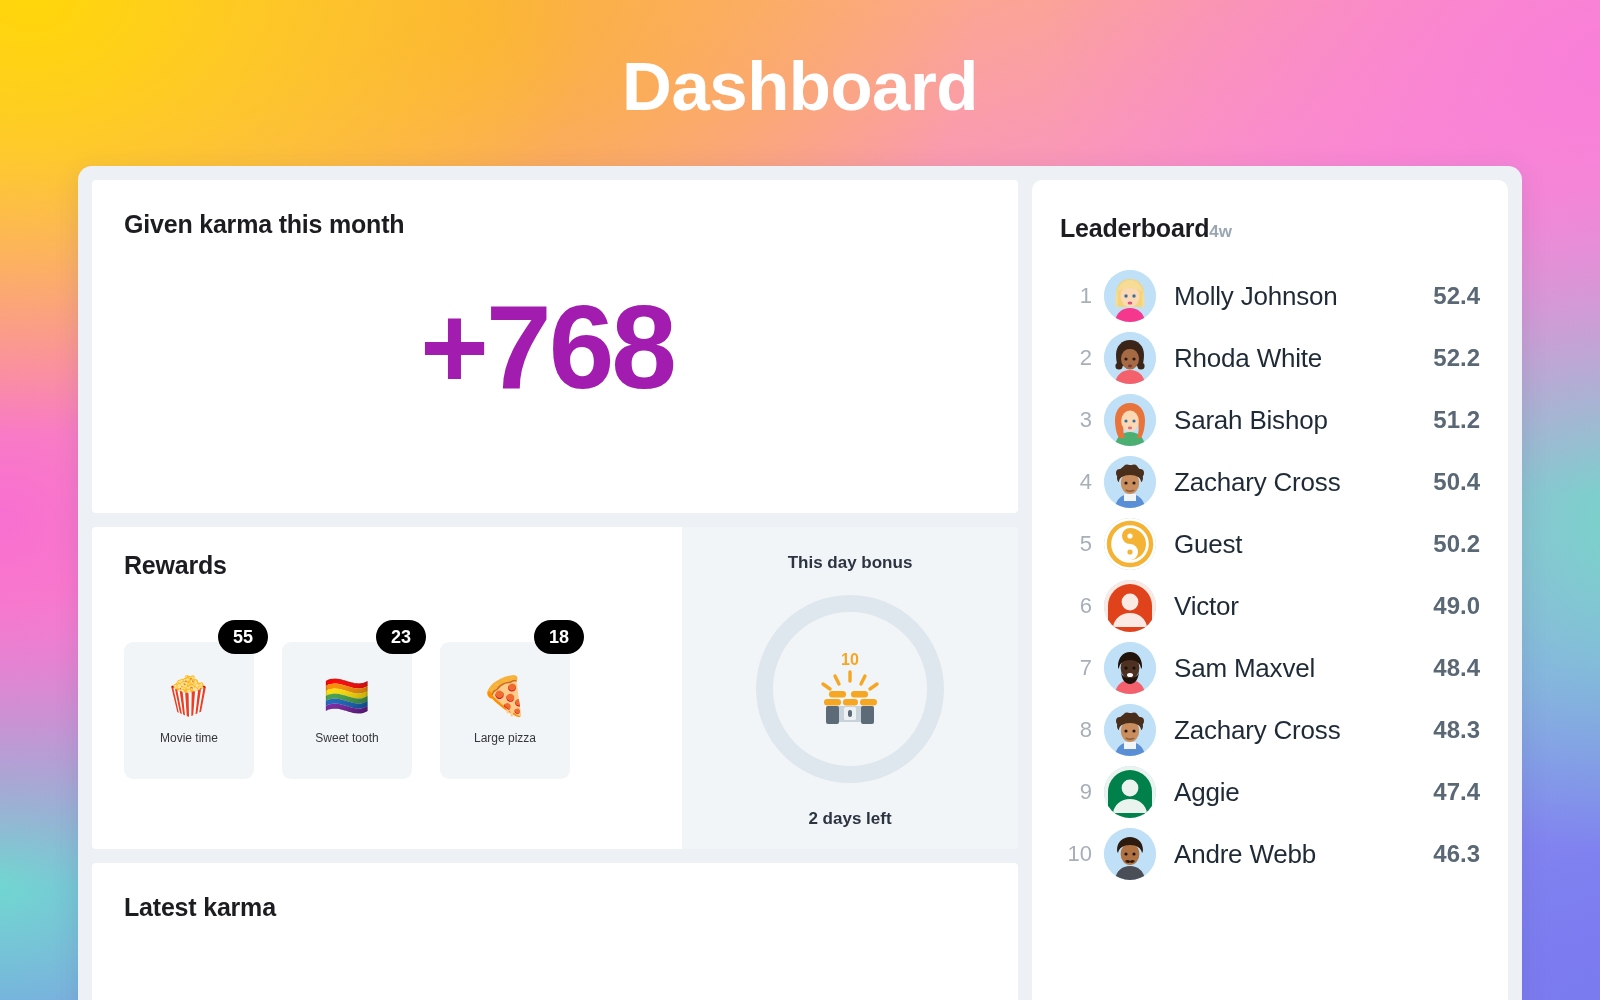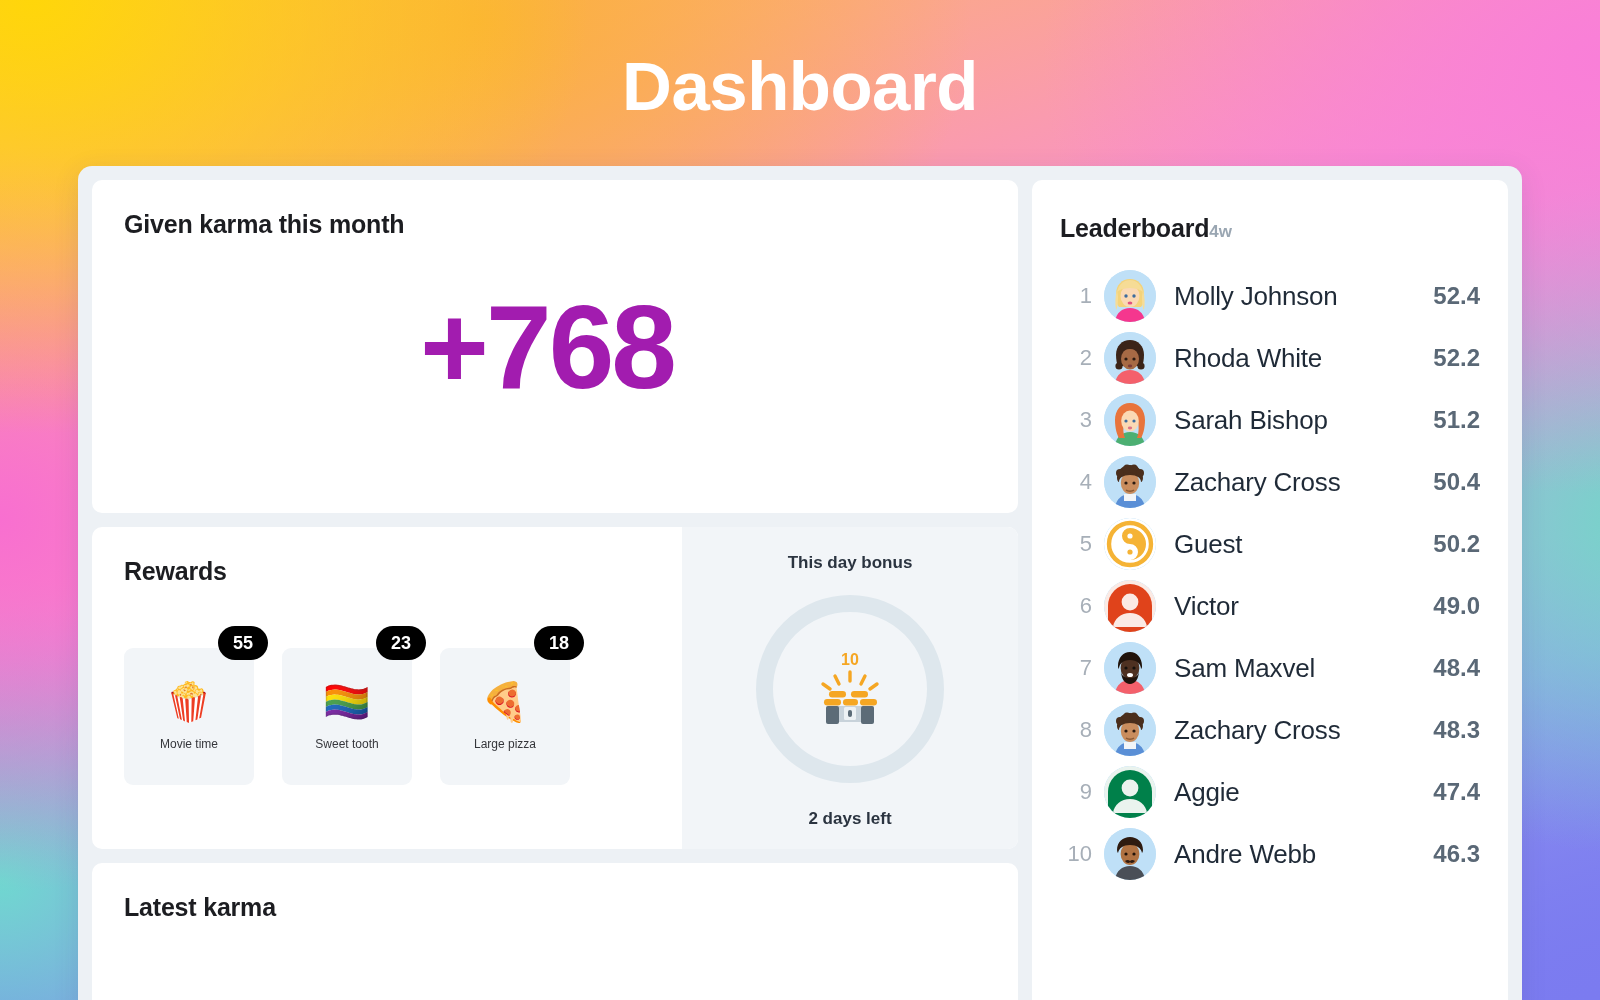--- a/index.html
+++ b/index.html
@@ -71,21 +71,21 @@
 
   .col-right {
     flex: 1;
     background: #FFFFFF;
     border-radius: 10px;
     padding: 34px 28px 10px 28px;
   }
 
   .card {
     background: #FFFFFF;
-    border-radius: 10px;
+    border-radius: 4px;
   }
 
   .card-title {
     font-size: 25px;
     font-weight: bold;
     color: #1C1D21;
     letter-spacing: -0.2px;
   }
 
   
@@ -110,21 +110,21 @@
 
   
   .rewards-card {
     height: 322px;
     display: flex;
     overflow: hidden;
   }
 
   .rewards-left {
     width: 590px;
-    padding: 30px 32px;
+    padding: 24px 32px;
   }
 
   .rewards-row {
     display: flex;
     gap: 28px;
     margin-top: 62px;
   }
 
   .reward-tile {
     position: relative;

